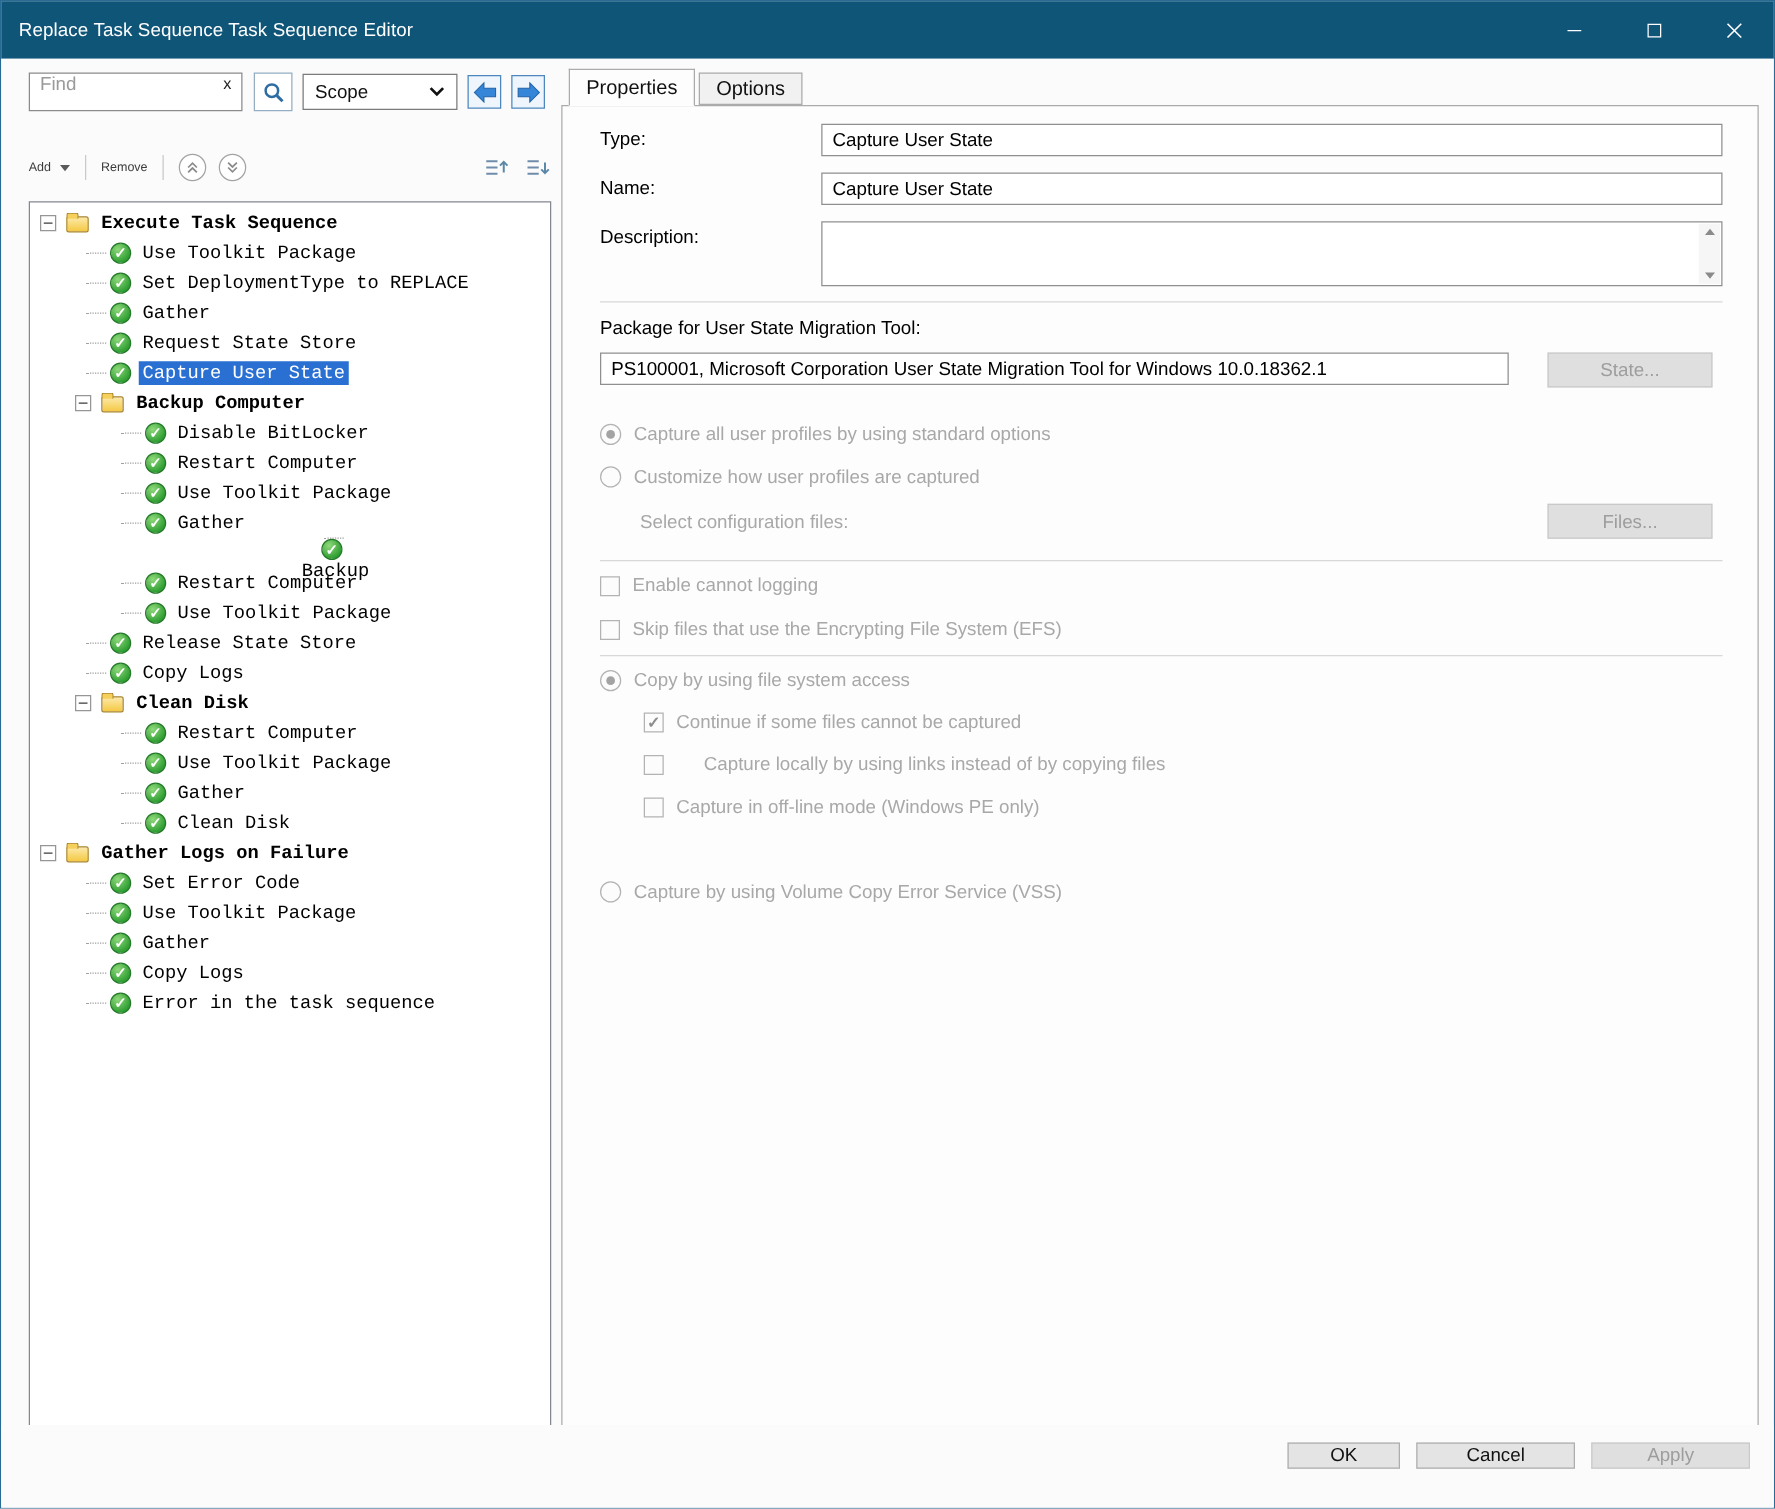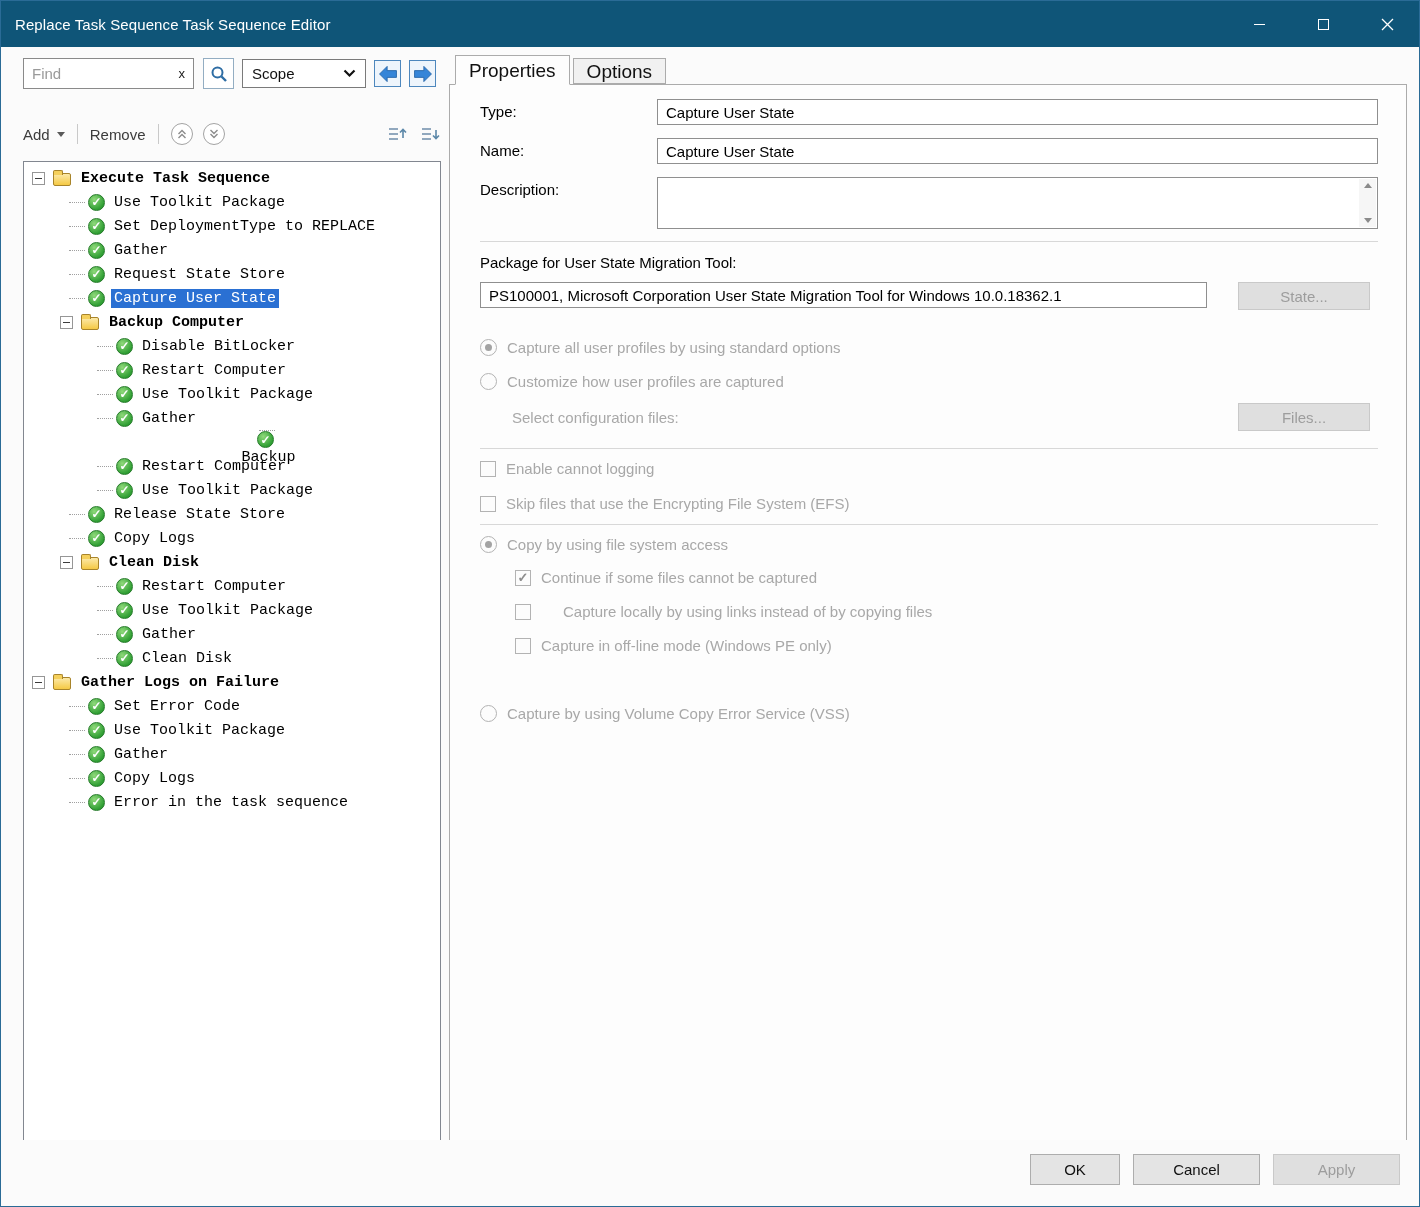--- a/index.html
+++ b/index.html
@@ -14,30 +14,30 @@
   .win-controls { display:flex; height:100%; }
   .win-btn { width:64px; height:100%; display:flex; align-items:center; justify-content:center; cursor:default; }
   .ctl-min-glyph { width:11px; height:1px; background:#fff; display:block; }
   .ctl-max-glyph { width:11px; height:11px; border:1px solid #fff; display:block; }
 
   
   .main { position:absolute; top:46px; left:0; right:0; bottom:0; background:#fbfbfb; }
 
   
   .find-row { position:absolute; top:11px; left:22px; display:flex; align-items:center; }
-  .find-box { width:171px; height:31px; border:1px solid #8a8a8a; background:#fff; display:flex; align-items:center; padding:0 6px 0 8px; }
+  .find-box { width:171px; height:31px; border:1px solid #8a8a8a; background:#fff; display:flex; align-items:flex-start; padding:0 6px 0 8px; }
   .find-box input { flex:1; border:none; outline:none; font:15px "Liberation Sans",sans-serif; color:#222; background:transparent; min-width:0; }
   .find-box input::placeholder { color:#9a9a9a; }
   .find-clear { font-size:13px; color:#222; padding:0 2px; cursor:default; }
   .search-btn { width:31px; height:31px; margin-left:9px; border:1px solid #93adc2; background:#fff; display:flex; align-items:center; justify-content:center; }
   .scope-combo { width:124px; height:29px; margin-left:8px; border:1px solid #7a7a7a; background:#fff; display:flex; align-items:center; padding:0 9px; font-size:15px; color:#111; }
   .scope-combo .scope-value { flex:1; }
   .nav-btn { width:27px; height:27px; margin-left:8px; border:1px solid #4d87bd; background:#eef5fc; display:flex; align-items:center; justify-content:center; padding:0; }
 
-  .toolbar { position:absolute; top:72px; left:22px; width:418px; height:30px; display:flex; align-items:center; font-size:15px; color:#3c3c3c; }
+  .toolbar { position:absolute; top:72px; left:22px; width:418px; height:30px; display:flex; align-items:center; font-size:10px; color:#3c3c3c; }
   .tb-item { display:flex; align-items:center; cursor:default; }
   .tb-caret { width:0; height:0; border-left:4px solid transparent; border-right:4px solid transparent; border-top:5px solid #5a5a5a; margin-left:7px; }
   .tb-sep { width:1px; height:20px; background:#c9c9c9; margin:0 12px; }
   .circle-btn { width:22px; height:22px; border-radius:50%; border:1px solid #a3a3a3; background:#fff; display:flex; align-items:center; justify-content:center; margin-right:10px; }
   .tb-spacer { flex:1; }
   .tb-icon { display:flex; align-items:center; justify-content:center; margin-left:11px; }
 
   .tree-box { position:absolute; top:114px; left:22px; width:418px; height:980px; border:1px solid #828790; background:#fff; overflow:hidden; padding-top:4px; }
   .tree-row { height:24px; display:flex; align-items:center; font-size:15px; color:#000; white-space:nowrap; }
   .tree-row.group .tree-label { font-weight:bold; }
@@ -47,21 +47,21 @@
   .expander::before { content:""; position:absolute; left:2px; right:2px; top:5px; height:1px; background:#3c3c3c; }
   .stub { width:16px; height:1px; border-top:1px dotted #a0a0a0; flex:none; margin-right:3px; }
   .icon.check { width:17px; height:17px; border-radius:50%; background:radial-gradient(circle at 35% 30%, #8fd97a, #2f9e33 72%); border:1px solid #247a28; flex:none; margin-right:6px; position:relative; }
   .icon.check::before { content:"\2713"; position:absolute; inset:0; display:flex; align-items:center; justify-content:center; color:#fff; font-size:12px; font-weight:bold; }
   .icon.folder { width:18px; height:13px; background:linear-gradient(#fce9a8,#f5c944); border:1px solid #a8842a; border-radius:2px; position:relative; flex:none; margin:3px 7px 0 0; }
   .icon.folder::before { content:""; position:absolute; top:-4px; left:-1px; width:8px; height:4px; background:#f5d05c; border:1px solid #a8842a; border-bottom:none; border-radius:2px 2px 0 0; }
 
   
   .right-panel { position:absolute; top:0; left:448px; right:0; bottom:0; }
   .tab-strip { position:absolute; top:8px; left:6px; z-index:3; display:flex; align-items:flex-end; }
-  .tab { height:26px; line-height:25px; padding:0 13px; border:1px solid #ababab; background:#f1f1f1; margin-right:3px; font-size:19px; color:#111; cursor:default; }
+  .tab { height:26px; line-height:25px; padding:0 13px; border:1px solid #ababab; background:#f1f1f1; margin-right:3px; font-size:16px; color:#111; cursor:default; }
   .tab.active { height:30px; line-height:29px; background:#fdfdfd; border-bottom:1px solid #fdfdfd; margin-bottom:-1px; }
   .tab-page { position:absolute; top:37px; left:0; width:958px; height:1057px; border:1px solid #ababab; background:#fdfdfd; padding:14px 28px 0 30px; }
 
   .field-row { display:flex; margin-bottom:13px; }
   .field-row.desc { margin-bottom:0; }
   .field-label { width:177px; flex:none; font-size:15px; color:#000; padding-top:4px; }
   .text-input { flex:1; height:26px; border:1px solid #8f8f8f; background:#fff; font:15px "Liberation Sans",sans-serif; color:#000; padding:0 8px; }
   .desc-box { flex:1; height:52px; border:1px solid #8f8f8f; background:#fff; position:relative; }
   .desc-box textarea { position:absolute; inset:1px 20px 1px 1px; border:none; outline:none; resize:none; font:15px "Liberation Sans",sans-serif; }
   .desc-scroll { position:absolute; top:1px; bottom:1px; right:1px; width:17px; display:flex; flex-direction:column; justify-content:space-between; align-items:center; padding:4px 0; background:#f6f6f6; }
@@ -71,21 +71,21 @@
 
   .etched { border-top:1px solid #d8d8d8; height:0; }
   .sep1 { margin-top:12px; margin-bottom:12px; }
   .sep2 { margin-top:17px; margin-bottom:11px; }
   .sep3 { margin-top:12px; margin-bottom:11px; }
 
   .section-label { font-size:15px; color:#000; margin-bottom:11px; }
   .package-row { display:flex; align-items:flex-start; }
   .package-input { width:727px; height:26px; border:1px solid #8f8f8f; background:#fff; font:15px "Liberation Sans",sans-serif; color:#000; padding:0 8px; flex:none; }
 
-  .btn { height:31px; border:1px solid #adadad; background:#e4e4e4; font:15px "Liberation Sans",sans-serif; color:#111; cursor:default; }
+  .btn { height:21px; border:1px solid #adadad; background:#e4e4e4; font:15px "Liberation Sans",sans-serif; color:#111; cursor:default; }
   .btn.small { height:28px; width:132px; margin-left:auto; margin-right:8px; }
   .btn.disabled { background:#dfdfdf; border-color:#c9c9c9; color:#9d9d9d; }
 
   .opt-row { display:flex; align-items:center; font-size:15px; color:#a8a8a8; }
   .opt-row.indent { padding-left:35px; }
   .radio { width:17px; height:17px; border-radius:50%; border:1px solid #b3b3b3; background:#fcfcfc; flex:none; margin-right:10px; position:relative; }
   .radio.selected::after { content:""; position:absolute; inset:4px; border-radius:50%; background:#a3a3a3; }
   .checkbox { width:16px; height:16px; border:1px solid #b3b3b3; background:#fcfcfc; flex:none; margin-right:10px; position:relative; }
   .checkbox.checked::after { content:"\2713"; position:absolute; inset:0; color:#8d8d8d; font-size:13px; font-weight:bold; display:flex; align-items:center; justify-content:center; }
   .config-row { display:flex; align-items:center; height:28px; }

